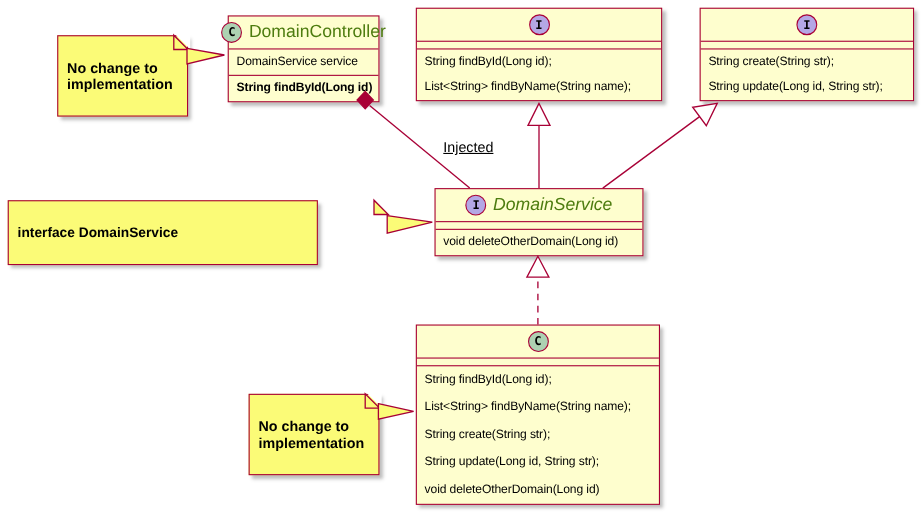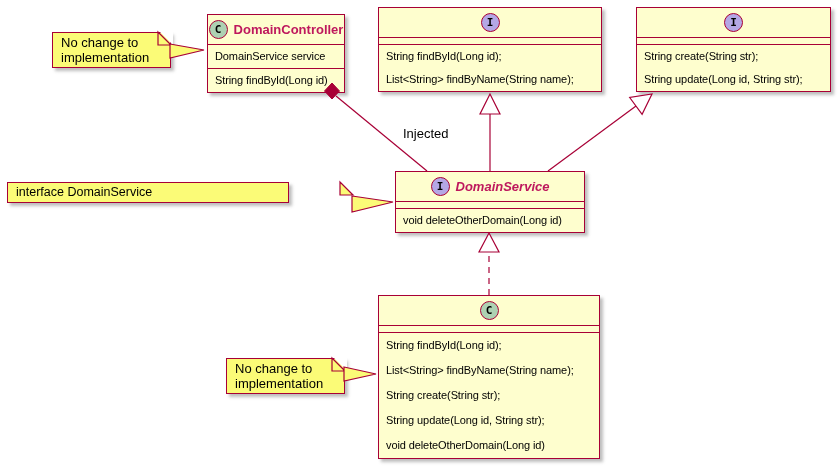--- a/index.html
+++ b/index.html
@@ -12,21 +12,21 @@
     background:#FEFECE;
     border:1.5px solid #A80036;
     box-sizing:border-box;
     box-shadow:3px 3px 3px rgba(110,110,110,0.45);
     z-index:1;
   }
   .uml-header{
     display:flex;align-items:center;justify-content:center;gap:6px;
     padding:5px 4px;
   }
-  .uml-title{font-size:13px;color:#be185d;white-space:nowrap;font-weight:bold;}
+  .uml-title{font-size:16px;color:#4d7c0f;white-space:nowrap;}
   .uml-title.iface{font-style:italic;}
   .letter-circle{
     width:17px;height:17px;border-radius:50%;
     border:1px solid #A80036;
     display:flex;align-items:center;justify-content:center;
     font-family:"DejaVu Sans Mono", monospace;
     font-weight:bold;font-size:11px;color:#000;flex:0 0 auto;
   }
   .circle-class{background:#ADD1B2;}
   .circle-iface{background:#B4A7E5;}
@@ -40,47 +40,47 @@
   .uml-row + .uml-row{border-top:none;}
   .box-impl .uml-row{padding:6px 7px;}
 
   
   .note{
     position:absolute;
     background:#FBFB77;
     border:1.5px solid #A80036;
     box-sizing:border-box;
     box-shadow:3px 3px 3px rgba(110,110,110,0.45);
-    padding:2px 8px;
-    font-size:13px;font-weight:normal;line-height:15px;color:#000;
+    padding:21px 8px;
+    font-size:13px;font-weight:bold;line-height:15px;color:#000;
     white-space:nowrap;
     z-index:1;
   }
   .note-wide{font-size:12.5px;}
 
   
   #overlay{position:absolute;left:0;top:0;width:840px;height:470px;z-index:3;pointer-events:none;}
 
   .edge-label{
     position:absolute;left:403px;top:126px;
-    font-size:13px;color:#000;z-index:2;
+    font-size:13px;color:#000;z-index:2;text-decoration:underline;
   }
 </style>
 </head>
 <body>
 
 <div id="diagram">
 
   <div class="uml-box" style="left:207px;top:14px;width:138px;">
     <div class="uml-header">
       <span class="letter-circle circle-class">C</span>
       <span class="uml-title">DomainController</span>
     </div>
     <div class="uml-row">DomainService service</div>
-    <div class="uml-row" style="border-top:1px solid #A80036;">String findById(Long id)</div>
+    <div class="uml-row" style="border-top:1px solid #A80036;font-weight:bold;">String findById(Long id)</div>
   </div>
 
   <div class="uml-box" style="left:378px;top:7px;width:224px;">
     <div class="uml-header">
       <span class="letter-circle circle-iface">I</span>
     </div>
     <div class="uml-empty"></div>
     <div class="uml-row">String findById(Long id);</div>
     <div class="uml-row">List&lt;String&gt; findByName(String name);</div>
   </div>

